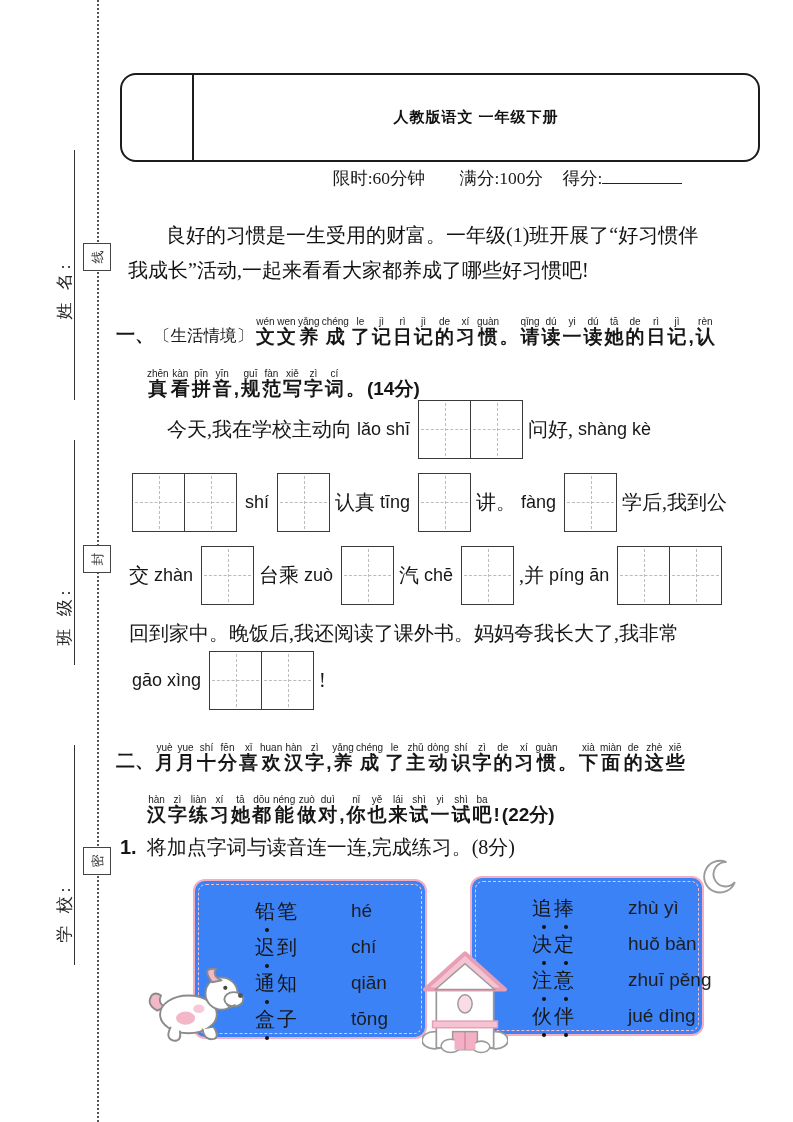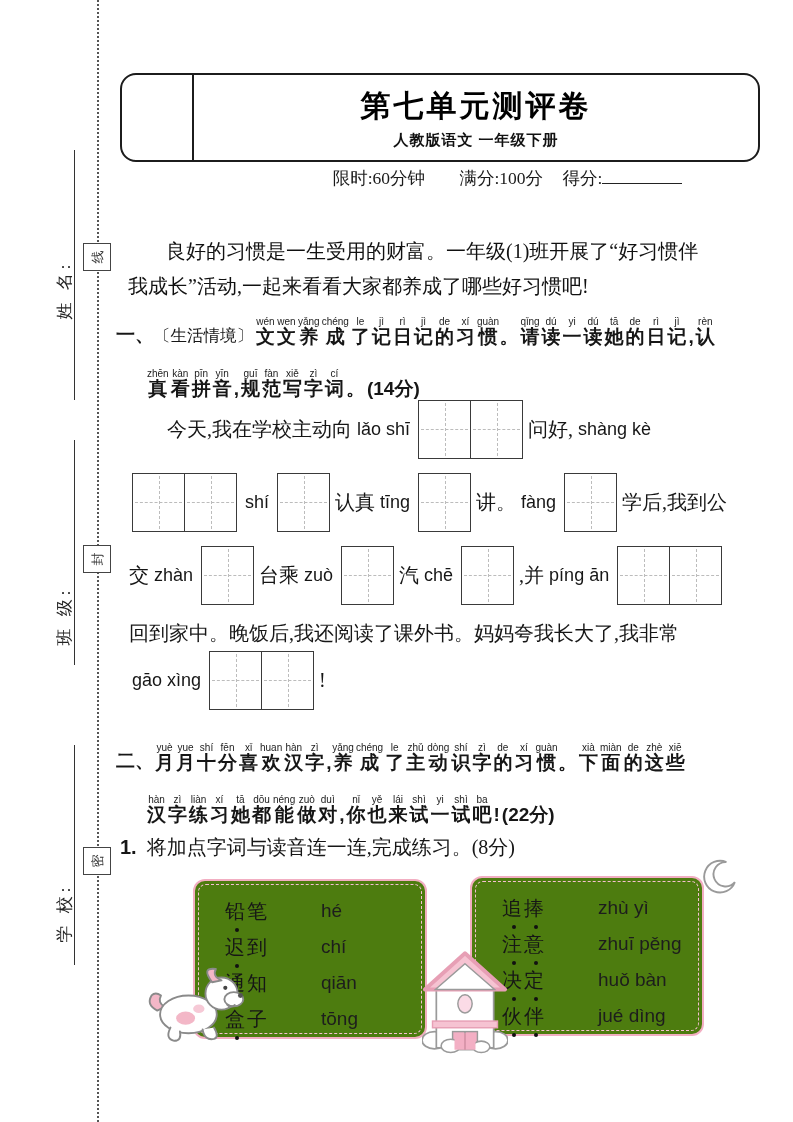--- a/index.html
+++ b/index.html
@@ -29,21 +29,21 @@
              font-size:15px;letter-spacing:1px;color:#111;}
 
   
   .meta{position:absolute;left:240px;top:166px;width:520px;text-align:center;
         font-size:17.5px;color:#1a1a1a;}
   .meta span.lbl{margin:0 15px;}
   .blank{display:inline-block;width:80px;border-bottom:1.6px solid #222;height:14px;
          vertical-align:baseline;}
 
   
-  .intro{position:absolute;left:128px;top:234px;width:640px;font-size:20px;
+  .intro{position:absolute;left:128px;top:218px;width:640px;font-size:20px;
          line-height:35px;color:#111;}
   .intro .indent{padding-left:38px;}
 
   
   .secline{position:absolute;display:flex;align-items:flex-end;height:48px;line-height:1;}
   .secnum{font-family:"Liberation Sans","DejaVu Sans",sans-serif;font-weight:700;
           font-size:19px;padding-bottom:2px;}
   .sectag{font-family:"Liberation Sans","DejaVu Sans",sans-serif;font-weight:500;
           font-size:16.5px;padding:0 2px 3px 0;}
   .rubyline{font-family:"Liberation Sans","DejaVu Sans",sans-serif;font-weight:700;
@@ -75,21 +75,21 @@
   .r4{left:128px;top:616px;height:34px;}
   .r5{left:128px;top:650px;}
 
   
   .q1{position:absolute;left:120px;top:834px;display:flex;align-items:baseline;font-size:20px;}
   .qnum{font-family:"Liberation Sans","DejaVu Sans",sans-serif;font-weight:700;
         font-size:20px;margin-right:10px;}
 
   
   .mbox{position:absolute;width:234px;height:160px;border:2px solid #f2aec2;
-        border-radius:12px;background:#4d7c0f;box-sizing:border-box;}
+        border-radius:12px;background:#3b82f6;box-sizing:border-box;padding-left:30px;}
   .mbox::before{content:"";position:absolute;inset:3px;border:1.4px dashed #f5bfd0;
                 border-radius:8px;pointer-events:none;}
   .mbox-inner{position:relative;padding:12px 0 0 30px;}
   .mrow{display:grid;grid-template-columns:96px 1fr;align-items:center;height:36px;}
   .word{font-size:20px;letter-spacing:2px;white-space:nowrap;}
   .word .ch{position:relative;display:inline-block;}
   .word .ch.dot::after{content:"";position:absolute;left:45%;bottom:-7px;width:4px;height:4px;
                        border-radius:50%;background:#111;}
   .pyv{font-family:"Liberation Sans","DejaVu Sans",sans-serif;font-size:19px;color:#1d1d1d;
        white-space:nowrap;}
@@ -123,21 +123,20 @@
   <div class="wline" style="top:440px;height:225px;"></div>
   <div class="wline" style="top:745px;height:220px;"></div>
 
   <div class="vlabel" style="left:9px;top:279px;">姓 名:</div>
   <div class="vlabel" style="left:9px;top:605px;">班 级:</div>
   <div class="vlabel" style="left:9px;top:902px;">学 校:</div>
 
   <div class="title-box">
     <div class="title-cell"></div>
     <div class="title-main">
-      <div class="main-title">第七单元测评卷</div>
       <div class="sub-title">人教版语文 一年级下册</div>
     </div>
   </div>
 
   <div class="meta">
     <span class="lbl">限时:60分钟</span>
     <span class="lbl">满分:100分</span>
     <span>得分:</span><span class="blank"></span>
   </div>
 
@@ -255,26 +254,26 @@
     </div>
   </div>
 
   <div class="mbox box-right">
     <div class="mbox-inner">
       <div class="mrow">
         <span class="word"><span class="ch dot">追</span><span class="ch dot">捧</span></span>
         <span class="pyv">zhù yì</span>
       </div>
       <div class="mrow">
+        <span class="word"><span class="ch dot">决</span><span class="ch dot">定</span></span>
+        <span class="pyv">huǒ bàn</span>
+      </div>
+      <div class="mrow">
         <span class="word"><span class="ch dot">注</span><span class="ch dot">意</span></span>
         <span class="pyv">zhuī pěng</span>
-      </div>
-      <div class="mrow">
-        <span class="word"><span class="ch dot">决</span><span class="ch dot">定</span></span>
-        <span class="pyv">huǒ bàn</span>
       </div>
       <div class="mrow">
         <span class="word"><span class="ch dot">伙</span><span class="ch dot">伴</span></span>
         <span class="pyv">jué dìng</span>
       </div>
     </div>
   </div>
 
   <div class="decor dog">
     <svg viewBox="0 0 110 100" width="104" height="98">

